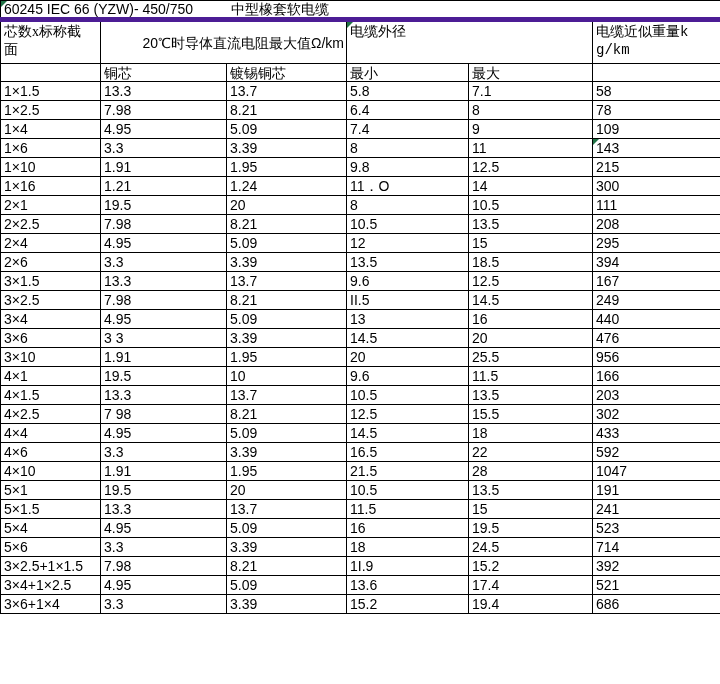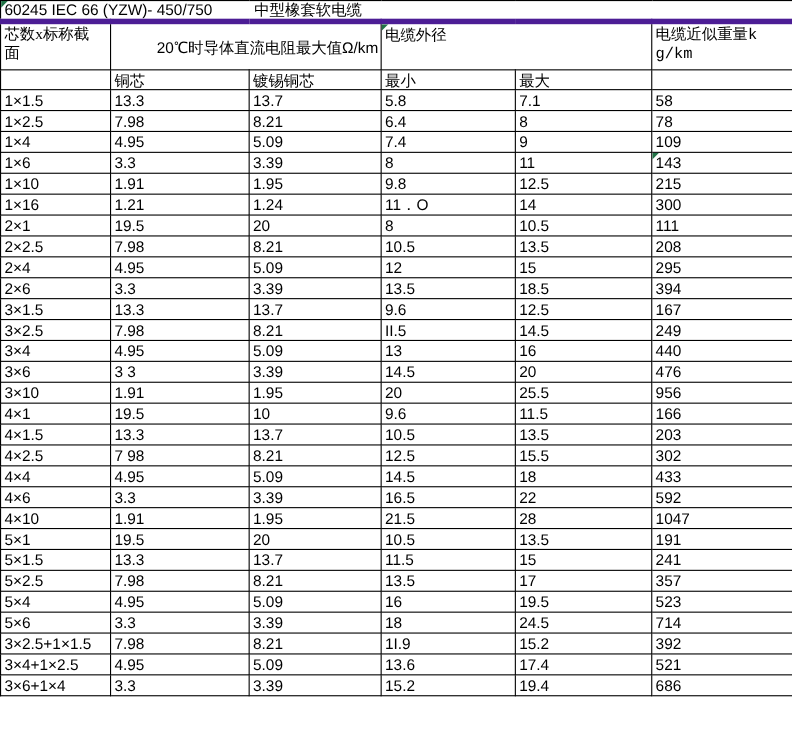--- a/index.html
+++ b/index.html
@@ -265,28 +265,20 @@
         </tr>
         <tr>
           <td>5×1.5</td>
           <td>13.3</td>
           <td>13.7</td>
           <td>11.5</td>
           <td>15</td>
           <td>241</td>
         </tr>
         <tr>
-          <td>5×2.5</td>
-          <td>7.98</td>
-          <td>8.21</td>
-          <td>13.5</td>
-          <td>17</td>
-          <td>357</td>
-        </tr>
-        <tr>
           <td>5×4</td>
           <td>4.95</td>
           <td>5.09</td>
           <td>16</td>
           <td>19.5</td>
           <td>523</td>
         </tr>
         <tr>
           <td>5×6</td>
           <td>3.3</td>

